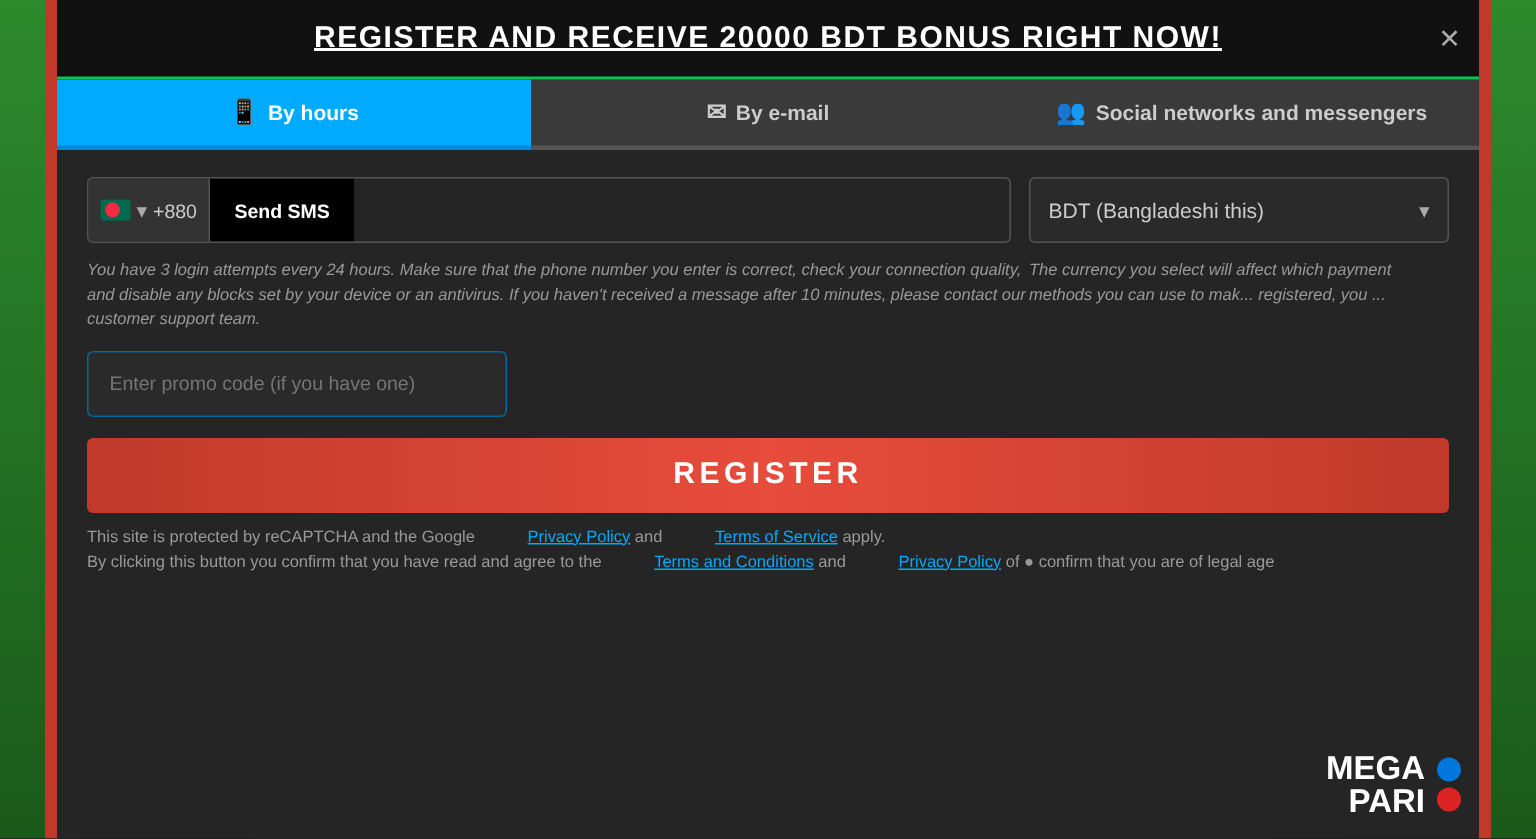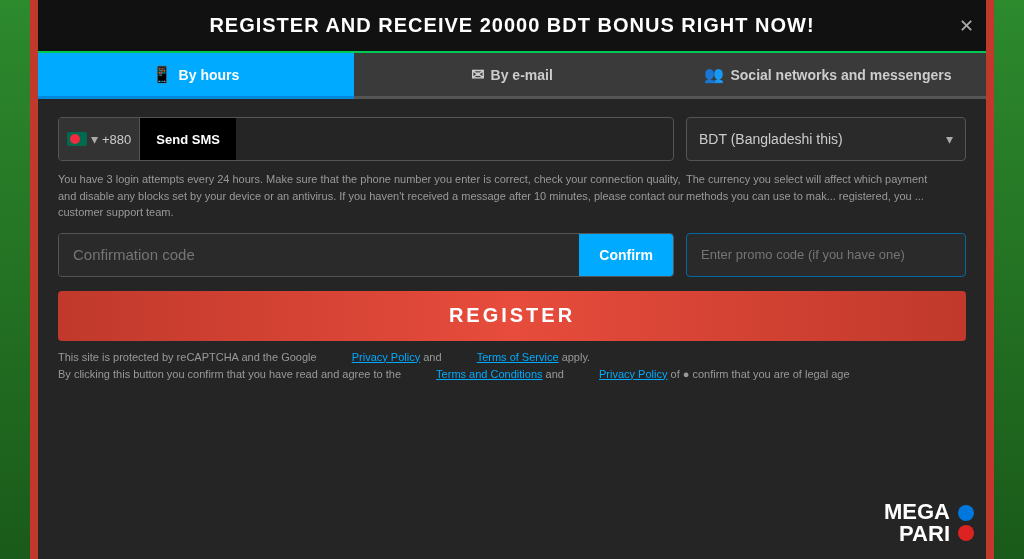--- a/index.html
+++ b/index.html
@@ -106,20 +106,21 @@
       position: relative;
       border-bottom: 2px solid #00c853;
     }
 
     .modal-header-title {
       color: white;
       font-size: 20px;
       font-weight: 900;
       text-transform: uppercase;
       letter-spacing: 1px;
+      text-decoration: underline;
     }
 
     .close-btn {
       position: absolute;
       right: 12px;
       top: 50%;
       transform: translateY(-50%);
       color: #aaa;
       font-size: 18px;
       cursor: pointer;
@@ -257,20 +258,21 @@
 
     .currency-text {
       color: #ccc;
       font-size: 14px;
     }
 
     
     .info-row {
       display: flex;
       margin-bottom: 12px;
+      font-style: italic;
     }
 
     .info-text {
       flex: 1;
       color: #999;
       font-size: 11px;
       line-height: 1.5;
     }
 
     .info-text-right {
@@ -471,24 +473,20 @@
     </div>
 
     
     <div class="info-row">
       <div class="info-text">You have 3 login attempts every 24 hours. Make sure that the phone number you enter is correct, check your connection quality, and disable any blocks set by your device or an antivirus. If you haven't received a message after 10 minutes, please contact our customer support team.</div>
       <div class="info-text-right">The currency you select will affect which payment methods you can use to mak... registered, you ...</div>
     </div>
 
     
     <div class="confirm-row">
-      <div class="confirm-input-group">
-        <input class="confirm-input" type="text" placeholder="Confirmation code" style="">
-        <button class="confirm-btn">Confirm</button>
-      </div>
       <input class="promo-input" type="text" placeholder="Enter promo code (if you have one)" style="">
     </div>
 
     
     <button class="register-btn">REGISTER</button>
 
     
     <div class="footer-text">
       <span>This site is protected by reCAPTCHA and the Google</span>
       <a href="#">Privacy Policy</a>

